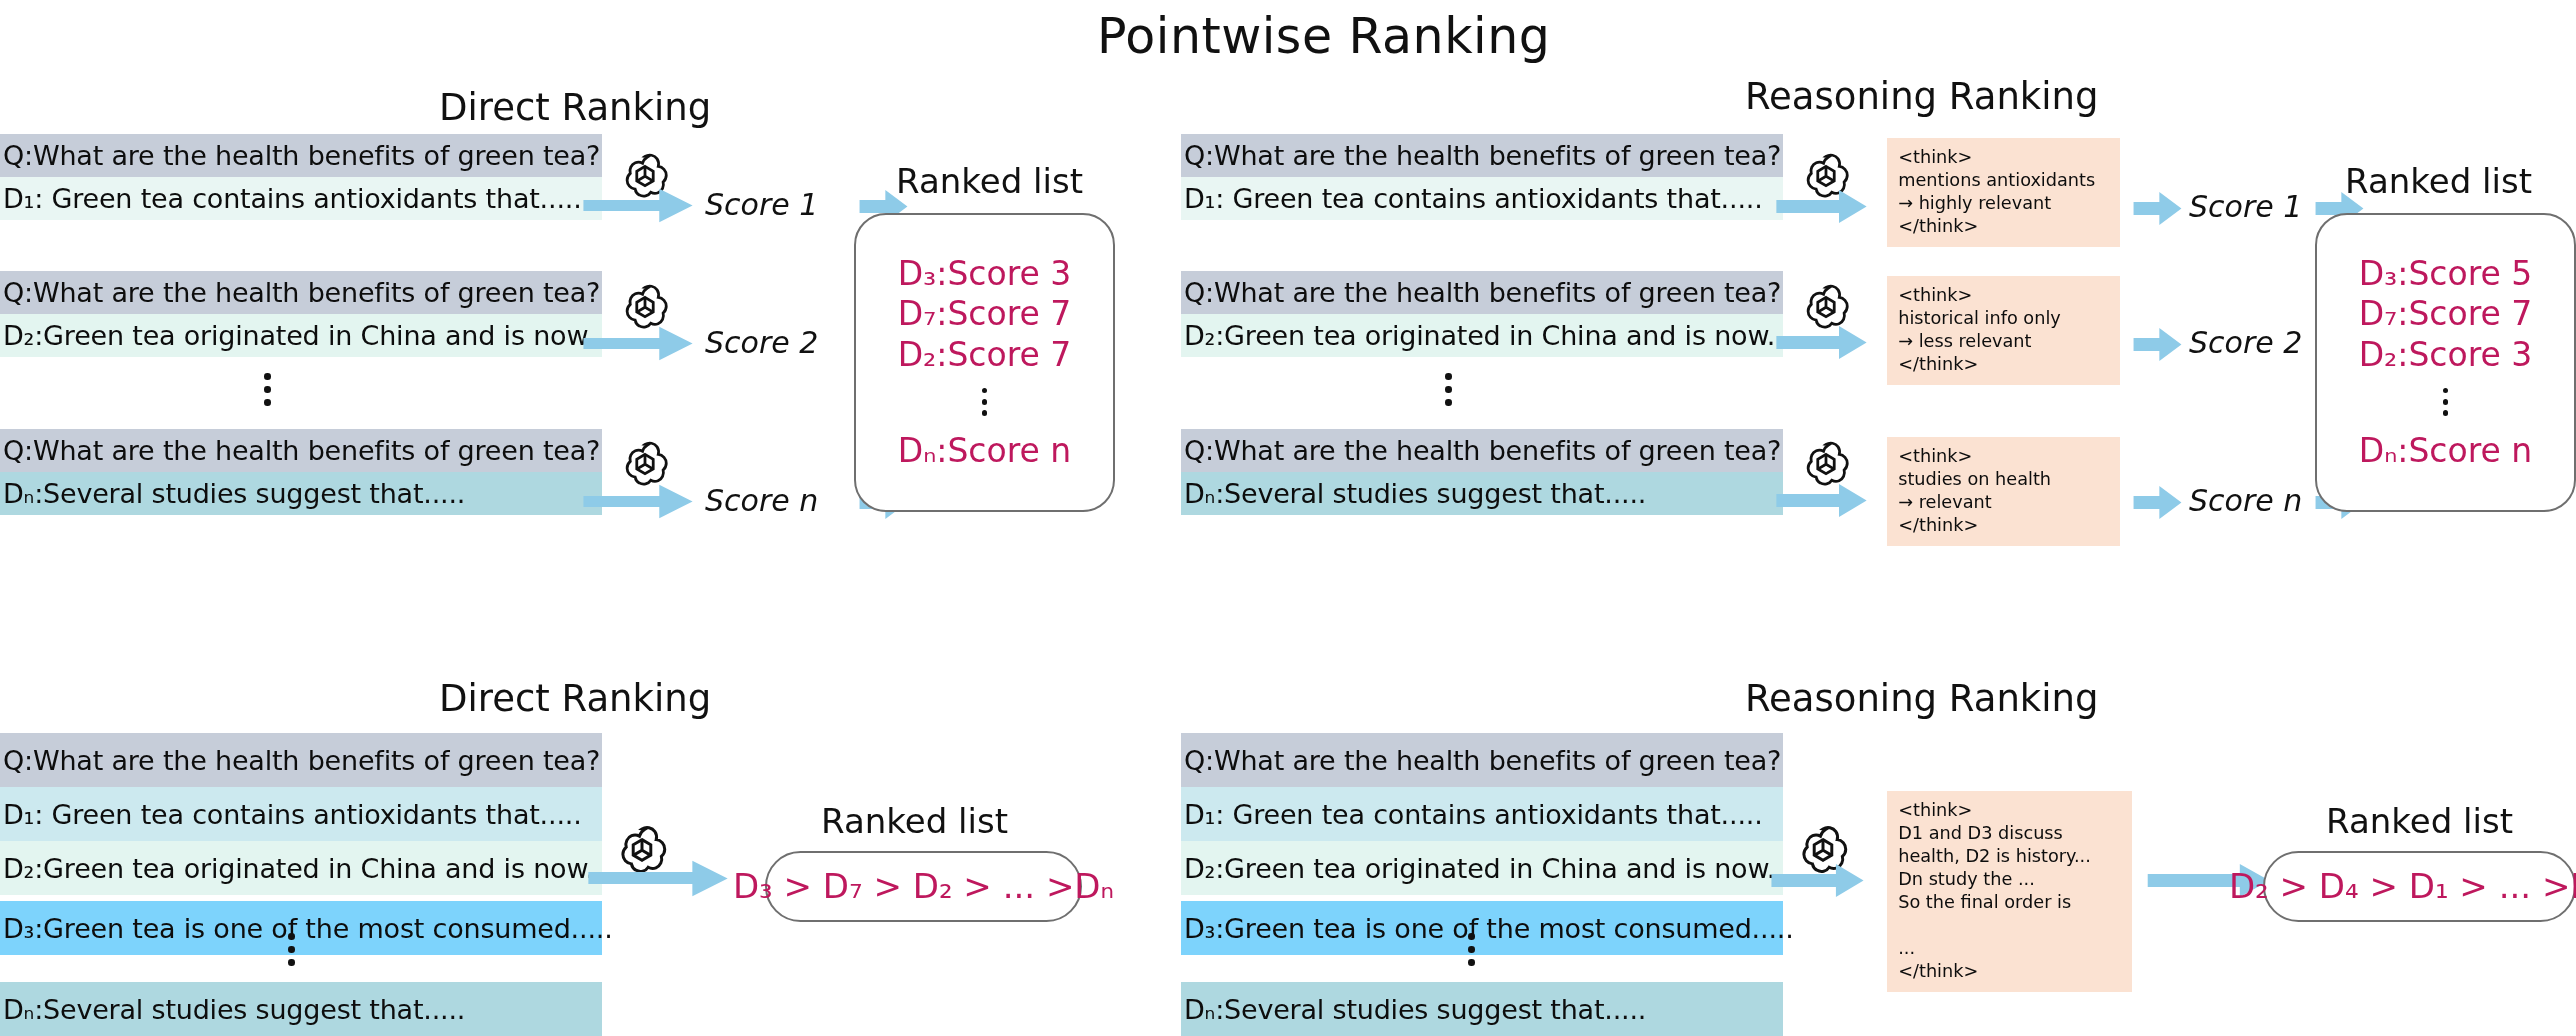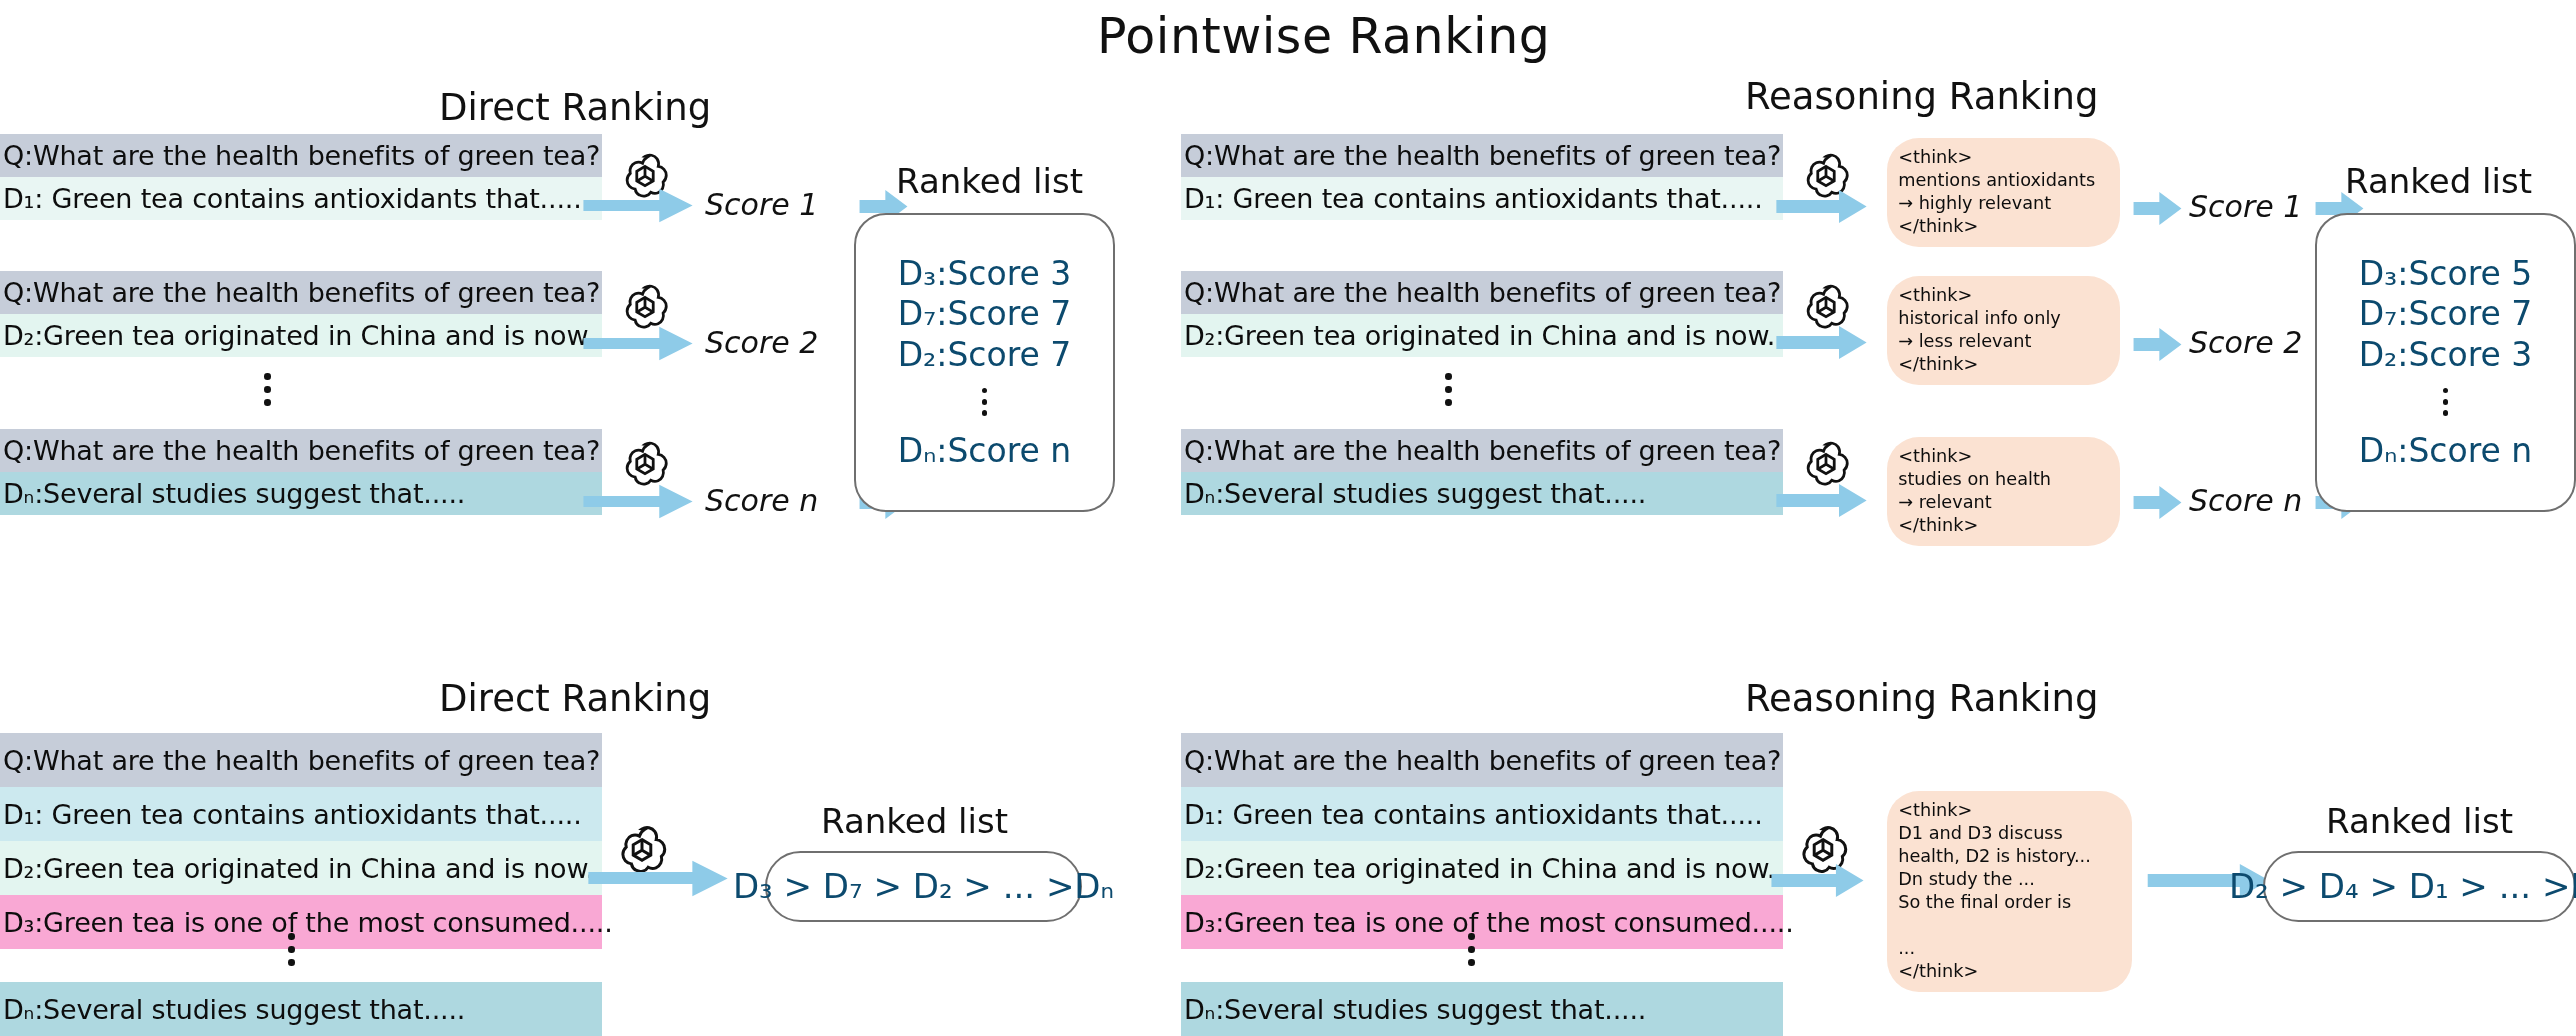--- a/index.html
+++ b/index.html
@@ -43,21 +43,21 @@
     padding-left: 3px;
     font-size: 27px;
     color: #0d0d0d;
     white-space: nowrap;
     letter-spacing: -0.2px;
   }
   .row.q { background: #c6cdd9; }
   .row.d1 { background: #e9f6f3; }
   .row.d1b { background: #cce9ef; }
   .row.d2 { background: #e3f5f0; }
-  .row.d3 { background: #f9a8d4; }
+  .row.d3 { background: #7dd3fc; margin-top: 6px; }
   .row.dn { background: #aed8e0; }
   .row.tall { height: 54px; }
 
   
   .vdots {
     position: absolute;
     width: 13px;
     display: flex; flex-direction: column; align-items: center; gap: 6.5px;
   }
   .vdots i { width: 6.5px; height: 6.5px; background: #111; border-radius: 50%; display: block; }
@@ -80,37 +80,36 @@
   
   .think {
     position: absolute;
     background: #fbe2d2;
     padding: 7.5px 9.3px 9.3px 11.2px;
     font-size: 17.7px;
     line-height: 1.30;
     color: #0d0d0d;
     white-space: pre-line;
     font-family: "DejaVu Sans", sans-serif;
-    border-radius: 32px;
   }
 
   
   .rbox {
     position: absolute;
     border: 2.3px solid #6f6f6f;
     border-radius: 32px;
     background: #fff;
     display: flex;
     flex-direction: column;
     align-items: center;
     justify-content: center;
   }
   .rbox .line {
     font-size: 33px;
-    color: #0c4a6e;
+    color: #be185d;
     line-height: 1.22;
     white-space: nowrap;
   }
   .rbox .gapdots {
     display: flex; flex-direction: column; align-items: center; gap: 5.6px;
     margin: 13px 0 15px 0;
   }
   .rbox .gapdots i { width: 5.6px; height: 5.6px; background: #111; border-radius: 50%; display: block; }
   .rbox.flat { border-radius: 37px; padding: 0 24px; }
   .rbox.flat .line { font-size: 34px; }

